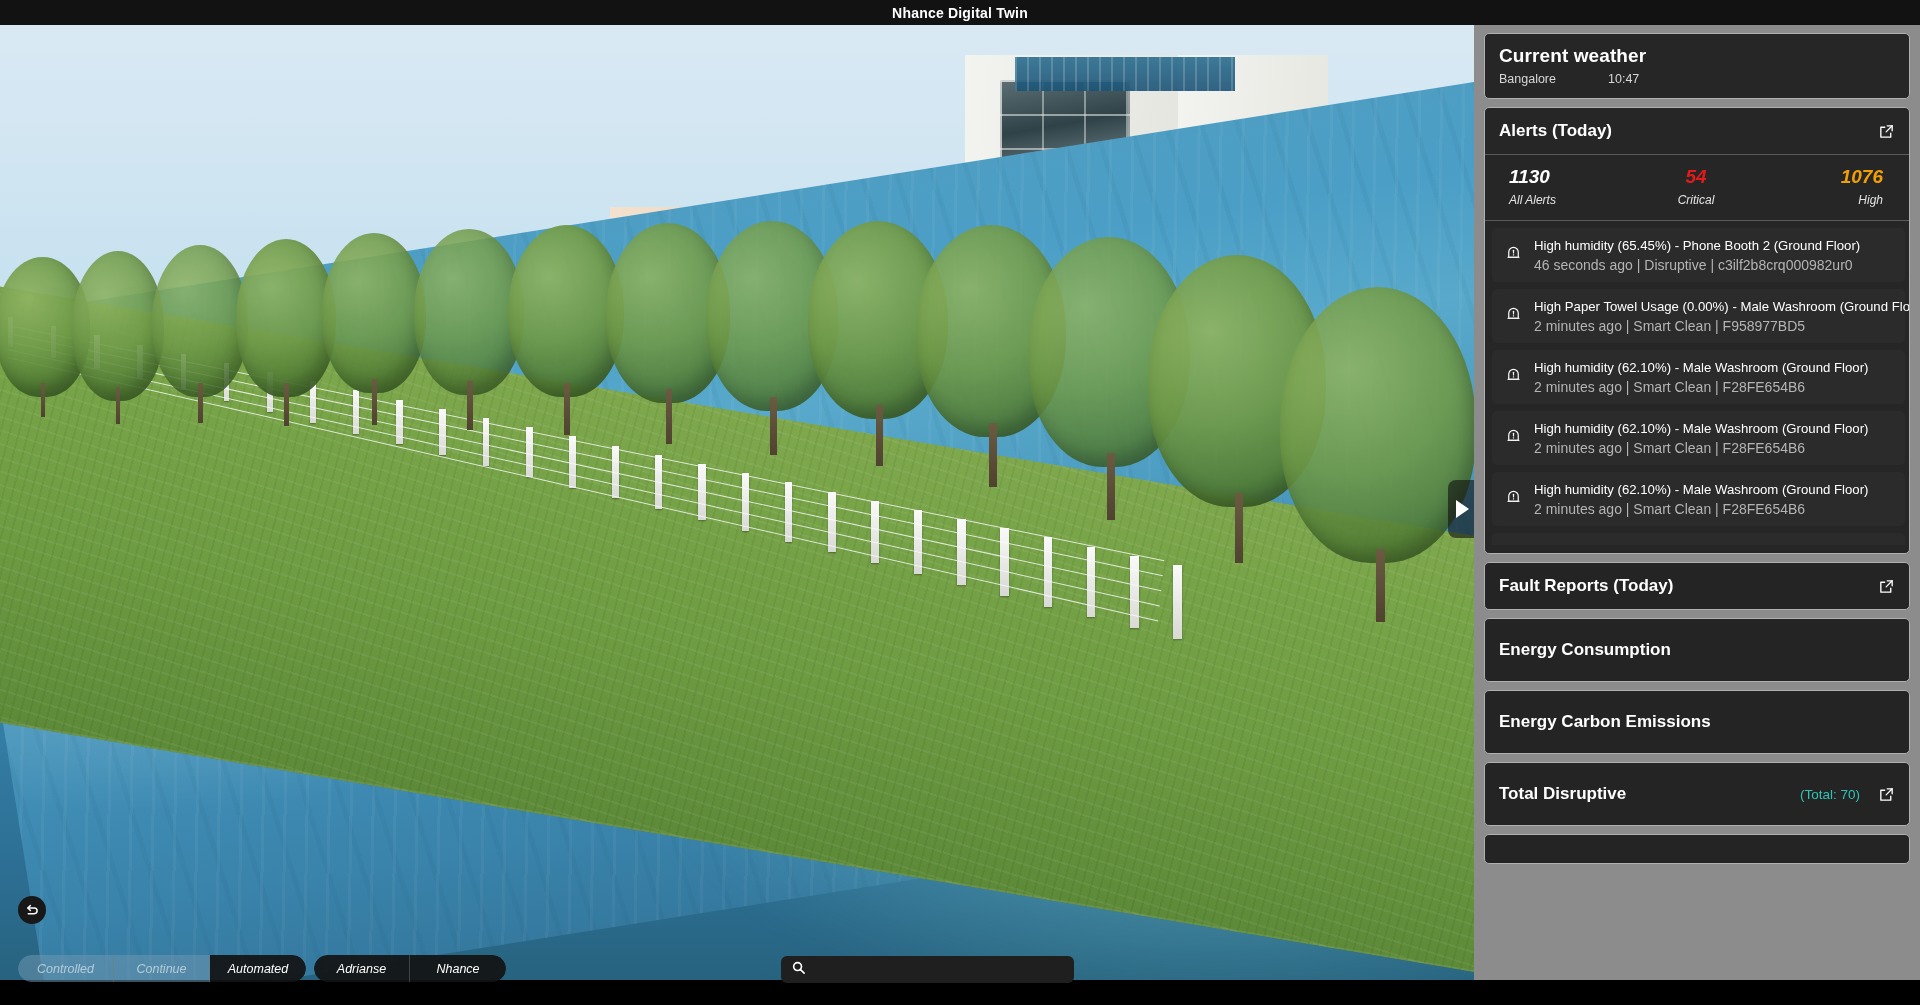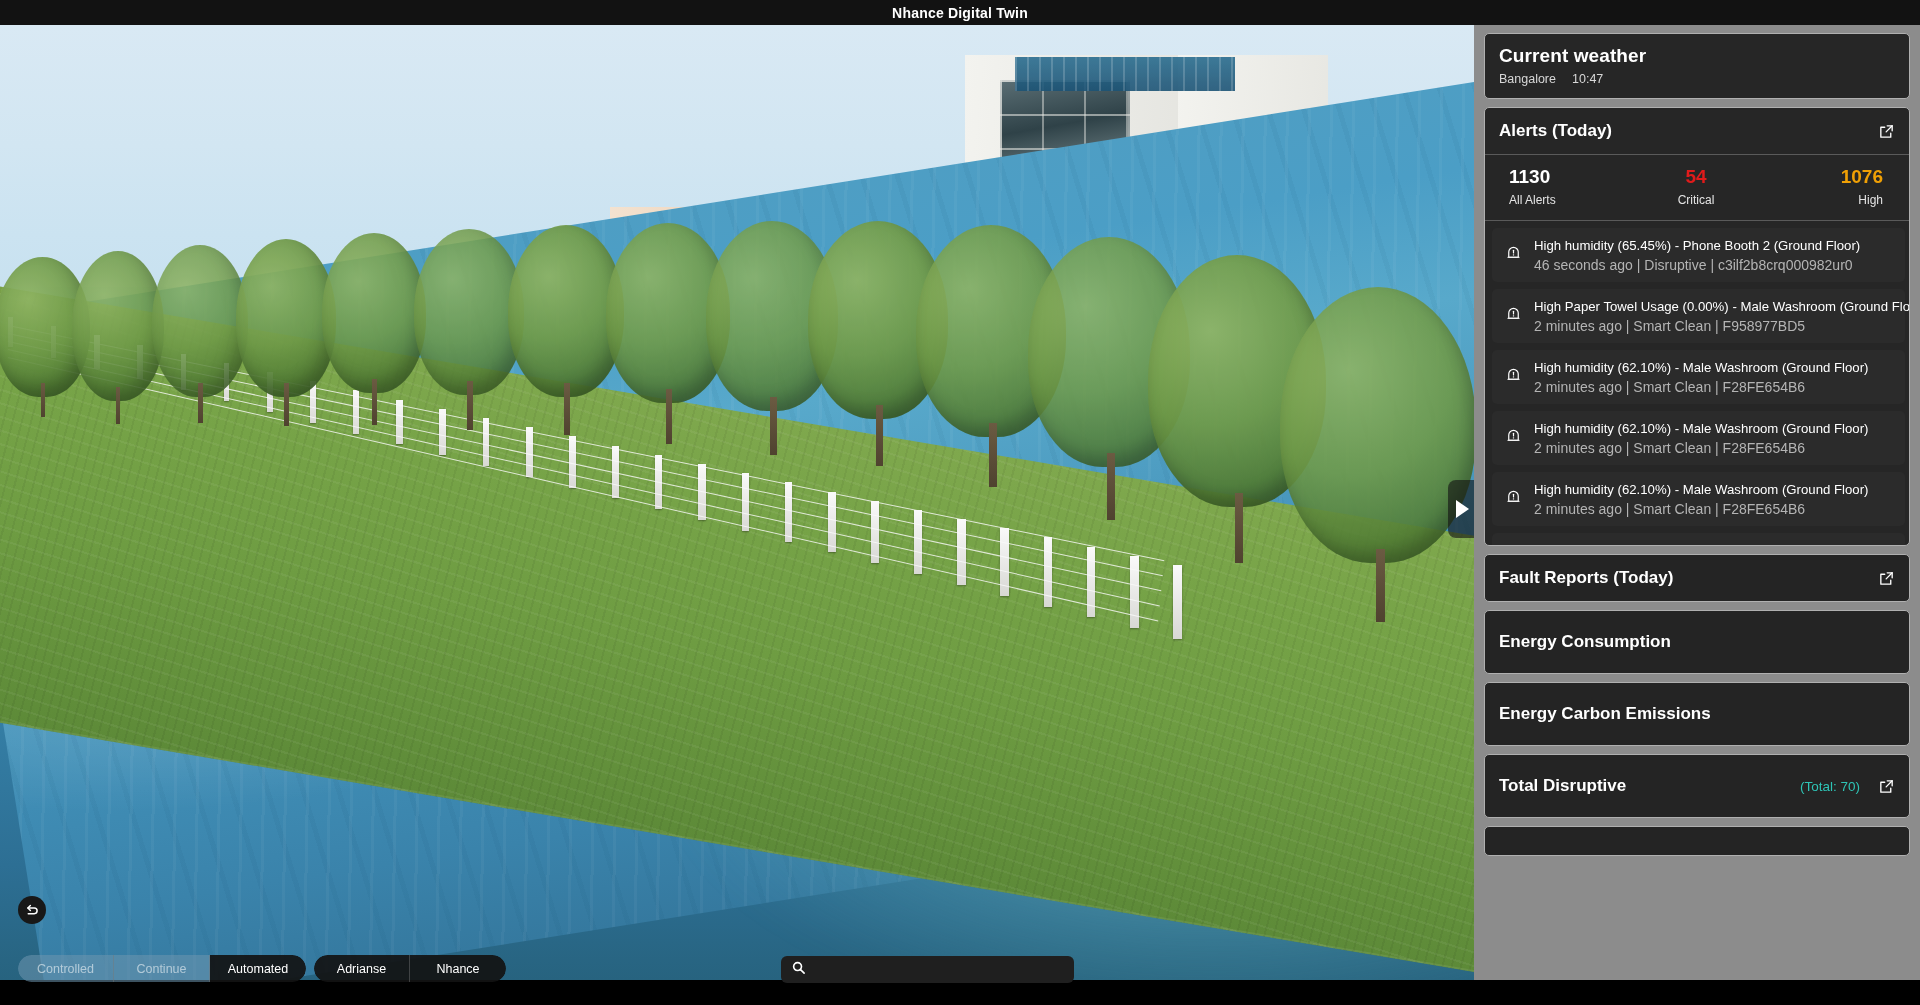--- a/index.html
+++ b/index.html
@@ -171,21 +171,21 @@
     width: 28px; height: 28px; border-radius: 50%;
     background: #181818;
     display: flex; align-items: center; justify-content: center;
     cursor: pointer;
   }
   #seg-row {
     position: absolute; left: 18px; top: 930px;
     display: flex; align-items: center; gap: 8px;
   }
   .seg-group {
-    display: flex; border-radius: 14px; overflow: hidden;
+    display: flex; border-radius: 14px; overflow: hidden; font-style: italic;
   }
   .seg {
     height: 27px; min-width: 96px; padding: 0 14px;
     display: flex; align-items: center; justify-content: center;
     font-size: 12.5px; color: #ffffff; cursor: pointer;
     background: rgba(18,18,18,.92);
     border-right: 1px solid rgba(120,120,120,.45);
   }
   .seg:last-child { border-right: none; }
   .seg.dim { background: rgba(110,150,175,.55); color: rgba(255,255,255,.55); }
@@ -218,37 +218,37 @@
     border: 1px solid #b0b0b0;
     border-radius: 5px;
     margin-bottom: 8px;
     color: #ffffff;
   }
   .card.semi { background: rgba(24,24,24,.90); }
 
   
   #weather-card { padding: 11px 14px 12px 14px; }
   #weather-card .h { font-size: 19px; font-weight: bold; letter-spacing: .1px; }
-  #weather-card .sub { margin-top: 5px; font-size: 12.5px; color: #d8d8d8; display: flex; gap: 16px; }
+  #weather-card .sub { margin-top: 5px; font-size: 12.5px; color: #d8d8d8; display: flex; gap: 52px; }
 
   
   .card-head {
     display: flex; align-items: center; justify-content: space-between;
     padding: 13px 14px 13px 14px;
   }
   .card-head .t { font-size: 17px; font-weight: bold; }
   .card-head .right { display: flex; align-items: center; gap: 18px; }
   .card-head .total { color: #2ec4b6; font-size: 13.5px; }
   .ext-icon { cursor: pointer; line-height: 0; }
 
   
-  #alerts-card { padding-bottom: 0; }
+  #alerts-card { padding-bottom: 8px; }
   #alerts-stats {
     border-top: 1px solid #5a5a5a;
-    display: flex; padding: 11px 0 13px 0;
+    display: flex; padding: 11px 0 13px 0; font-style: italic;
   }
   #alerts-stats .stat { flex: 1; text-align: center; }
   #alerts-stats .stat:nth-child(1) { text-align: left; padding-left: 24px; }
   #alerts-stats .stat:nth-child(3) { text-align: right; padding-right: 26px; }
   #alerts-stats .num { font-size: 19px; font-weight: bold; }
   #alerts-stats .cap { font-size: 12px; margin-top: 5px; color: #e4e4e4; }
 
   #alerts-list {
     border-top: 1px solid #5a5a5a;
     padding: 7px 4px 7px 7px;

